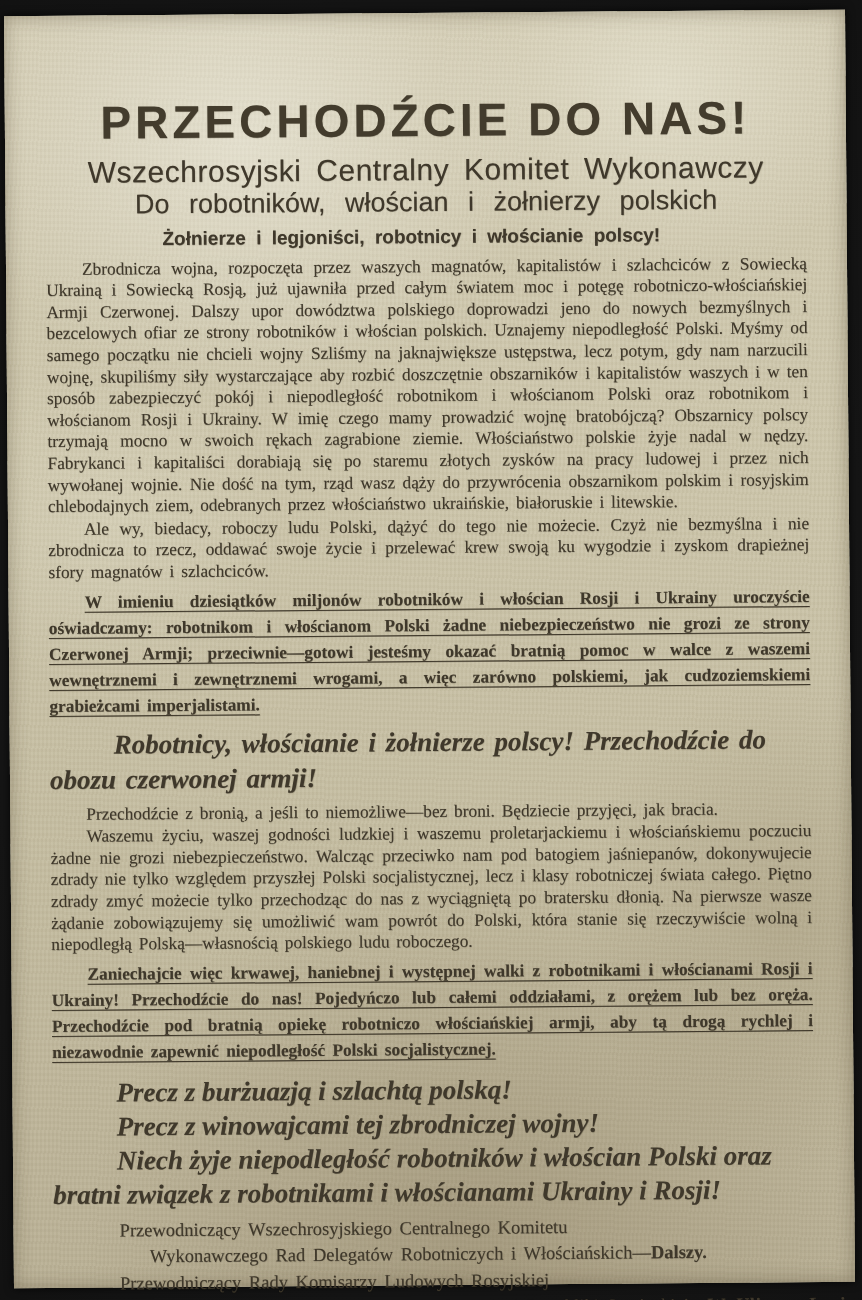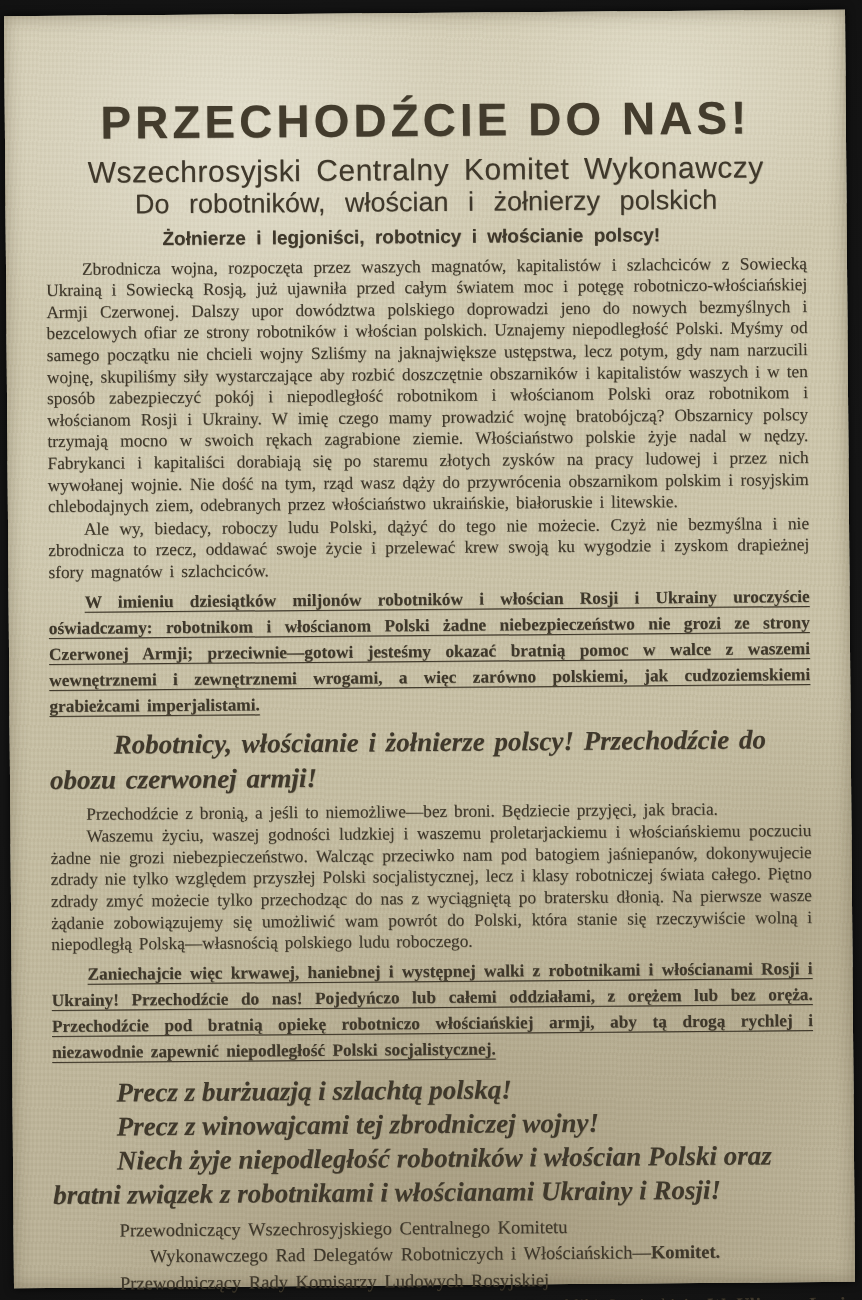--- a/index.html
+++ b/index.html
@@ -166,20 +166,20 @@
     <p class="underlined-block">Zaniechajcie więc krwawej, haniebnej i występnej walki z robotnikami i włościanami Rosji i Ukrainy! Przechodźcie do nas! Pojedyńczo lub całemi oddziałami, z orężem lub bez oręża. Przechodźcie pod bratnią opiekę robotniczo włościańskiej armji, aby tą drogą rychlej i niezawodnie zapewnić niepodległość Polski socjalistycznej.</p>
 
     <div class="slogans">
       <div class="slogan">Precz z burżuazją i szlachtą polską!</div>
       <div class="slogan">Precz z winowajcami tej zbrodniczej wojny!</div>
       <div class="slogan">Niech żyje niepodległość robotników i włościan Polski oraz bratni związek z robotnikami i włościanami Ukrainy i Rosji!</div>
     </div>
 
     <div class="signatures">
       <div class="sig-line ind-a">Przewodniczący Wszechrosyjskiego Centralnego Komitetu</div>
-      <div class="sig-line ind-b"><span>Wykonawczego Rad Delegatów Robotniczych i Włościańskich—</span><span class="sig-name">Komitet.</span></div>
+      <div class="sig-line ind-b"><span>Wykonawczego Rad Delegatów Robotniczych i Włościańskich—</span><span class="sig-name">Dalszy.</span></div>
       <div class="sig-line ind-a">Przewodniczący Rady Komisarzy Ludowych Rosyjskiej</div>
       <div class="sig-line ind-c"><span>Socjalistycznej Federacyjnej Republiki Sowieckiej—</span><span class="sig-name">W. Uljanow-Lenin.</span></div>
 
     </div>
 
   </div>
 </div>
 
 </body></html>

